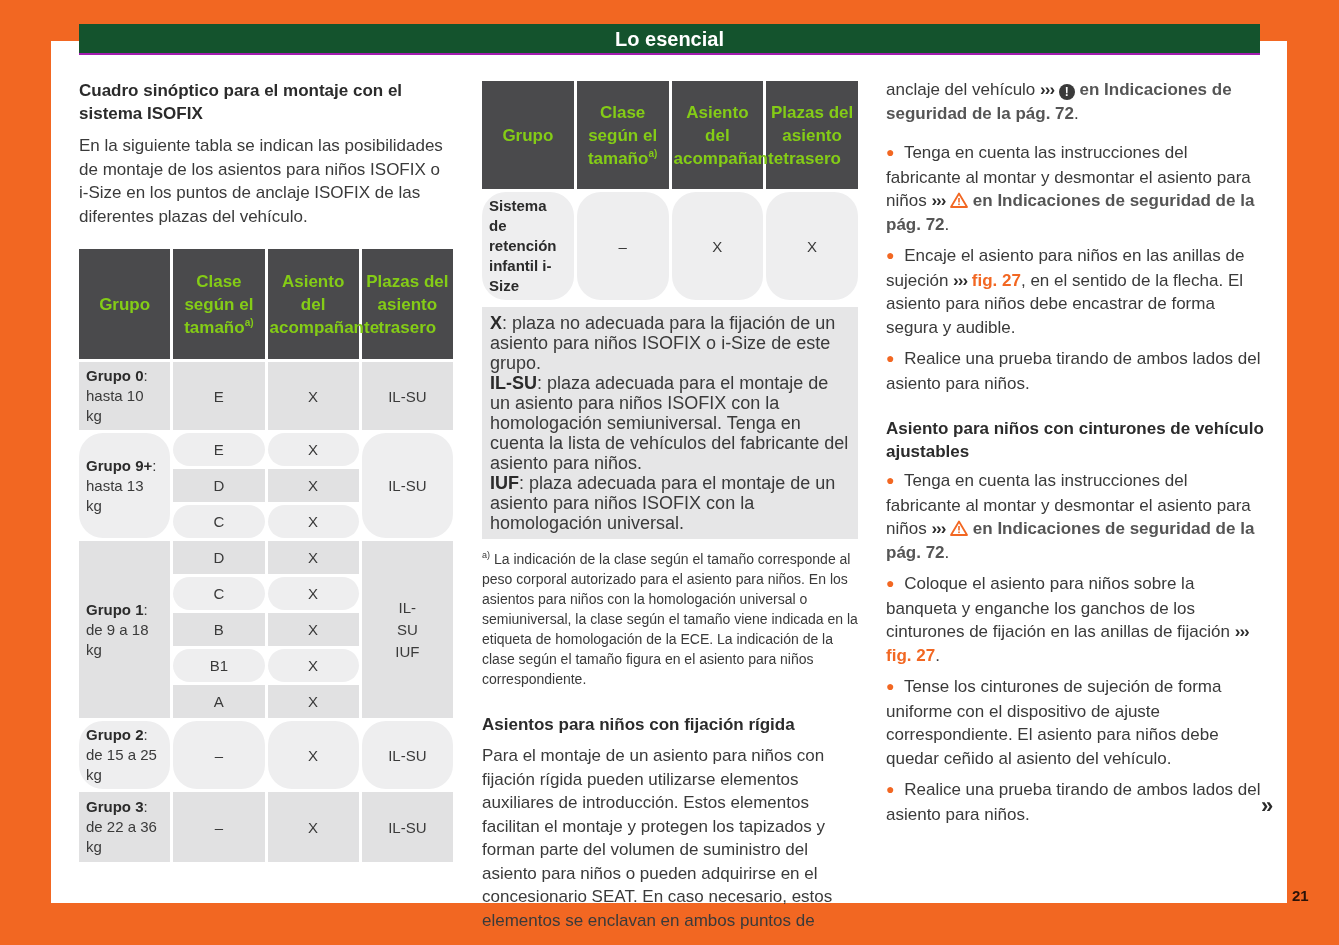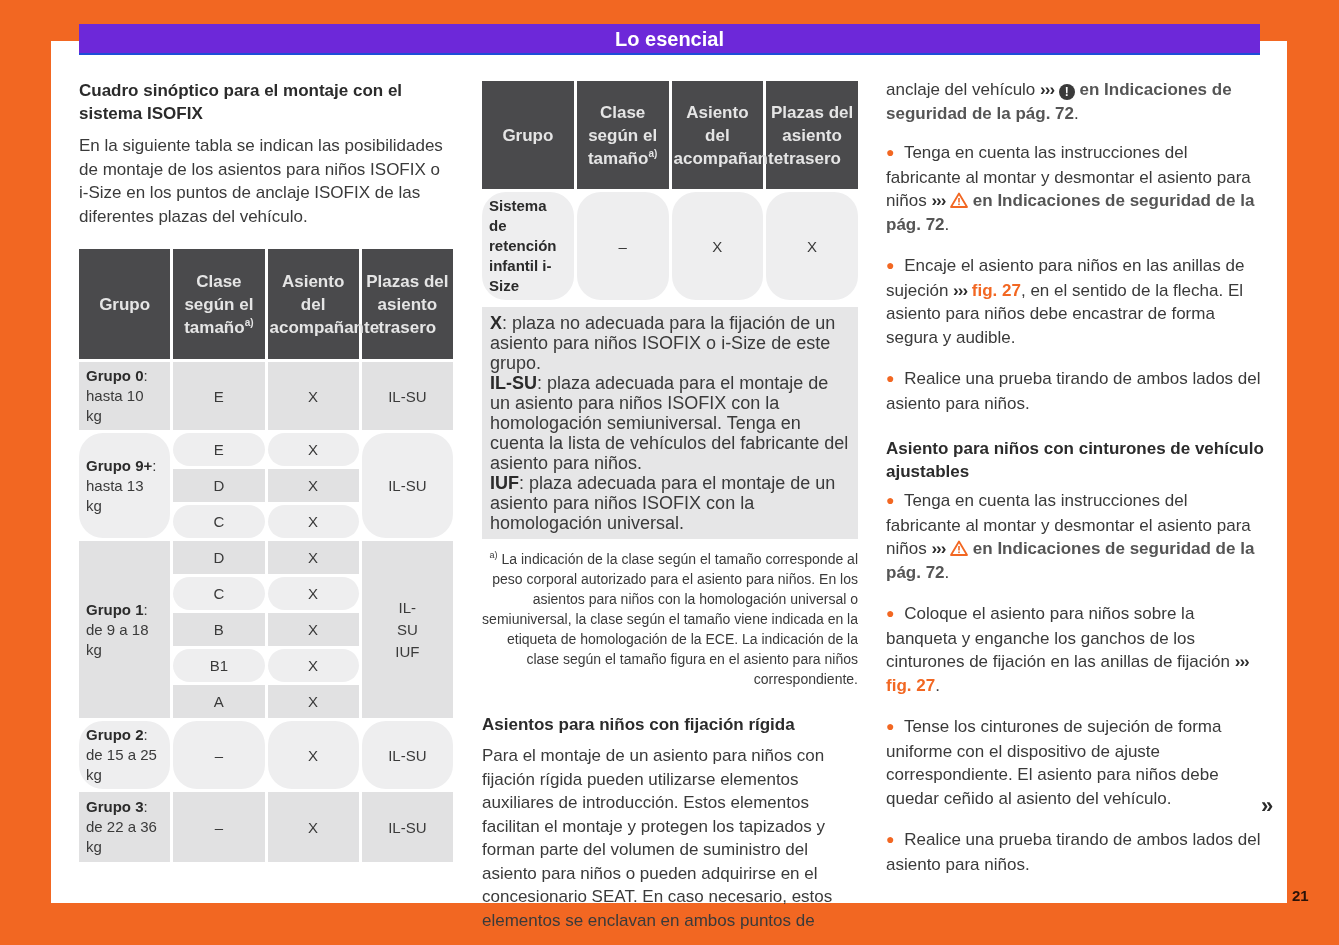--- a/index.html
+++ b/index.html
@@ -13,22 +13,22 @@
   .page {
     position: absolute;
     left: 51px; top: 41px;
     width: 1236px; height: 862px;
     background: #ffffff;
   }
   .header-bar {
     position: absolute;
     left: 79px; top: 24px;
     width: 1181px; height: 31px;
-    background: #6d28d9;
-    border-bottom: 2px solid #1d4ed8;
+    background: #14532d;
+    border-bottom: 2px solid #a21caf;
     color: #ffffff;
     font-size: 20px;
     font-weight: bold;
     text-align: center;
     line-height: 31px;
   }
   .page-number {
     position: absolute;
     left: 1292px; top: 887px;
     font-size: 15px;
@@ -56,21 +56,21 @@
 
   table.iso {
     border-collapse: separate;
     border-spacing: 3px;
     margin-left: -3px;
     width: calc(100% + 6px);
     table-layout: fixed;
   }
   table.iso th {
     background: #4a4a4c;
-    color: #e5e5e5;
+    color: #84cc16;
     font-size: 17px;
     font-weight: bold;
     line-height: 23px;
     text-align: center;
     vertical-align: middle;
     padding: 4px 2px;
   }
   table.iso td {
     font-size: 15px;
     text-align: center;
@@ -98,34 +98,33 @@
     line-height: 20px;
     color: #3a3a3a;
     margin-top: 4px;
   }
   .legend-box b { color: #2b2b2b; }
   .footnote {
     font-size: 14px;
     line-height: 20px;
     margin-top: 10px;
     color: #3a3a3a;
-    text-align: right;
   }
   .footnote sup { font-size: 9px; margin-right: 4px; }
   .col2 h2 { margin-top: 24px; }
   .col2 p.body { margin-top: 8px; }
 
   .ref { font-weight: bold; color: #555; }
   .ref-orange { font-weight: bold; color: #f26722; }
   .arrows { font-weight: bold; color: #2b2b2b; letter-spacing: -1px; }
   .bullet-item {
     font-size: 17px;
     line-height: 23.5px;
     color: #3a3a3a;
-    margin-top: 18px;
+    margin-top: 8px;
   }
   .bullet { color: #f26722; font-size: 14px; margin-right: 5px; position: relative; top: -1px; }
   .col3 h2 { margin-top: 22px; }
   .icon-exclam {
     display: inline-block;
     width: 16px; height: 16px;
     border-radius: 50%;
     background: #3a3a3a;
     color: #fff;
     font-size: 12px;

